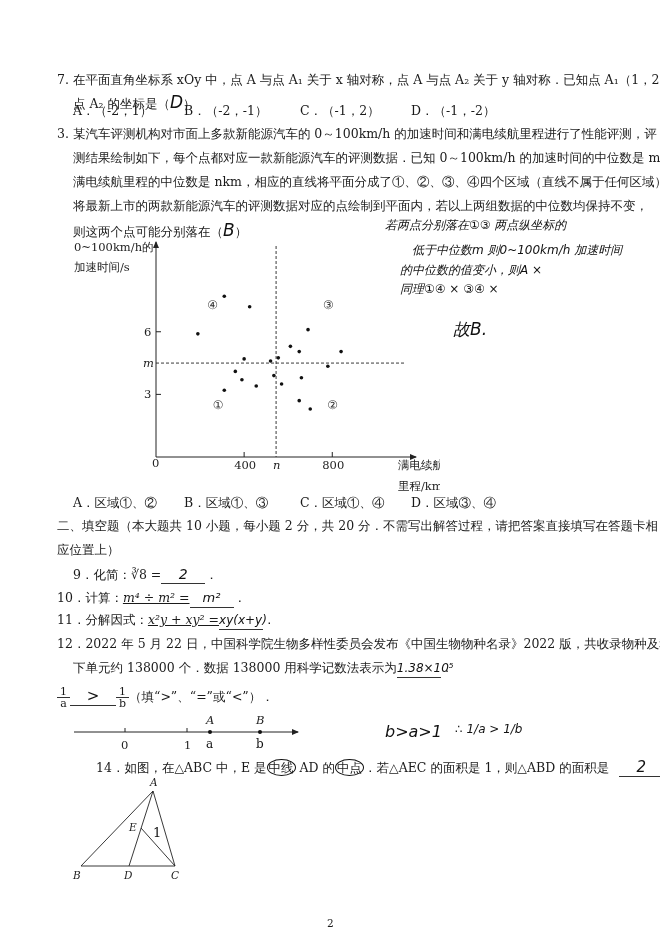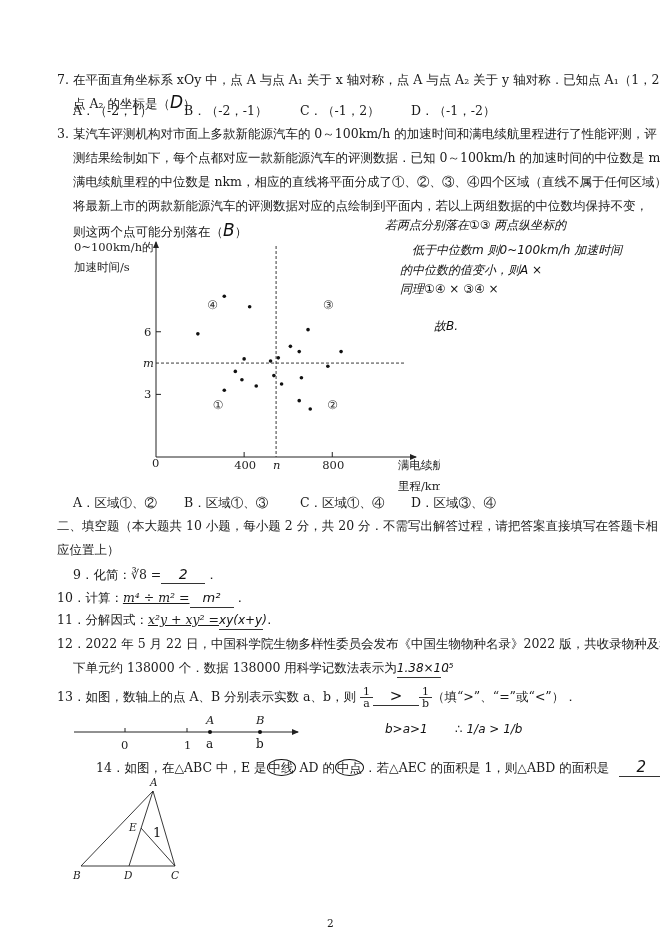--- a/index.html
+++ b/index.html
@@ -34,21 +34,21 @@
 <div class="line indent" style="top:173px;">满电续航里程的中位数是 nkm，相应的直线将平面分成了①、②、③、④四个区域（直线不属于任何区域）．欲</div>
 <div class="line indent" style="top:197px;">将最新上市的两款新能源汽车的评测数据对应的点绘制到平面内，若以上两组数据的中位数均保持不变，</div>
 <div class="line indent" style="top:221px;">
   <span>则这两个点可能分别落在（</span><span class="hand" style="font-size:17px;">B</span><span>）</span>
 </div>
 
 <div class="abs hand" style="left:385px; top:217px; font-size:12px;">若两点分别落在①③ 两点纵坐标的</div>
 <div class="abs hand" style="left:412px; top:242px; font-size:12px;">低于中位数m 则0~100km/h 加速时间</div>
 <div class="abs hand" style="left:400px; top:262px; font-size:12px;">的中位数的值变小，则A ×</div>
 <div class="abs hand" style="left:400px; top:281px; font-size:12px;">同理①④ ×      ③④ ×</div>
-<div class="abs hand" style="left:434px; top:318px; font-size:12px;">故B.</div>
+<div class="abs hand" style="left:453px; top:318px; font-size:17px;">故B.</div>
 
 <svg id="chart" style="position:absolute; left:60px; top:236px;" width="380" height="262" viewBox="0 0 380 262">
   <defs>
     <marker id="arrowhead" markerWidth="8" markerHeight="8" refX="6" refY="4" orient="auto">
       <path d="M0,1 L7,4 L0,7 Z" fill="#222"></path>
     </marker>
   </defs>
   <g id="chart-layer">
       <line x1="96" y1="221" x2="96" y2="6" stroke="#222" stroke-width="1" marker-end="url(#arrowhead)"></line>
       <line x1="96" y1="221" x2="356" y2="221" stroke="#222" stroke-width="1" marker-end="url(#arrowhead)"></line>
@@ -115,21 +115,20 @@
 <div class="line" style="top:611px;">
   <span>11．分解因式：</span><span class="ital">x²y + xy² =</span><span class="blank hand" style="width:40px; font-size:12px;">xy(x+y)</span><span>．</span>
 </div>
 
 <div class="line" style="top:635px;">12．2022 年 5 月 22 日，中国科学院生物多样性委员会发布《中国生物物种名录》2022 版，共收录物种及种</div>
 <div class="line indent" style="top:659px;">
   <span>下单元约 138000 个．数据 138000 用科学记数法表示为</span><span class="blank hand" style="width:44px; font-size:12px;">1.38×10⁵</span><span>．</span>
 </div>
 
 <div class="line" style="top:686px;">
-  <span>13．如图，数轴上的点 A、B 分别表示实数 a、b，则</span>
   <span style="display:inline-block; vertical-align:middle; text-align:center; line-height:11px; font-size:11px;">
     <span style="display:block; border-bottom:1px solid #333; padding:0 3px;">1</span>
     <span style="display:block;">a</span>
   </span><span class="blank hand" style="width:46px; font-size:15px;">&gt;</span><span style="display:inline-block; vertical-align:middle; text-align:center; line-height:11px; font-size:11px;">
     <span style="display:block; border-bottom:1px solid #333; padding:0 3px;">1</span>
     <span style="display:block;">b</span>
   </span><span>（填“&gt;”、“=”或“&lt;”）．</span>
 </div>
 
 <svg style="position:absolute; left:70px; top:712px;" width="240" height="42" viewBox="0 0 240 42">
@@ -143,21 +142,21 @@
   <line x1="117" y1="16" x2="117" y2="20" stroke="#222"></line>
   <text x="51" y="37" font-size="11.5" fill="#222">0</text>
   <text x="114" y="37" font-size="11.5" fill="#222">1</text>
   <circle cx="140" cy="20" r="2" fill="#111"></circle>
   <circle cx="190" cy="20" r="2" fill="#111"></circle>
   <text x="136" y="12" font-size="11.5" font-style="italic" fill="#222">A</text>
   <text x="186" y="12" font-size="11.5" font-style="italic" fill="#222">B</text>
   <text x="136" y="36" font-size="12" fill="#111" font-family="DejaVu Sans, sans-serif">a</text>
   <text x="186" y="36" font-size="12" fill="#111" font-family="DejaVu Sans, sans-serif">b</text>
 </svg>
-<div class="abs hand" style="left:385px; top:722px; font-size:12px;">b&gt;a&gt;1</div>
+<div class="abs hand" style="left:385px; top:722px; font-size:16px;">b&gt;a&gt;1</div>
 <div class="abs hand" style="left:455px; top:722px; font-size:12px;">∴ 1/a &gt; 1/b</div>
 
 <div class="line" style="top:758px;margin-left:39px;">
   <span>14．如图，在△ABC 中，E 是</span><span style="border:1.3px solid #111; border-radius:50%; padding:0 1px;">中线</span><span> AD 的</span><span style="border:1.3px solid #111; border-radius:50%; padding:0 1px;">中点</span><span>．若△AEC 的面积是 1，则△ABD 的面积是</span>
   <span class="blank hand" style="width:40px; margin-left:6px; font-size:15px;">2</span><span>．</span>
 </div>
 
 <svg style="position:absolute; left:65px; top:775px;" width="140" height="110" viewBox="0 0 140 110">
   <line x1="16" y1="91" x2="88" y2="16" stroke="#222" stroke-width="0.9"></line>
   <line x1="88" y1="16" x2="110" y2="91" stroke="#222" stroke-width="0.9"></line>

